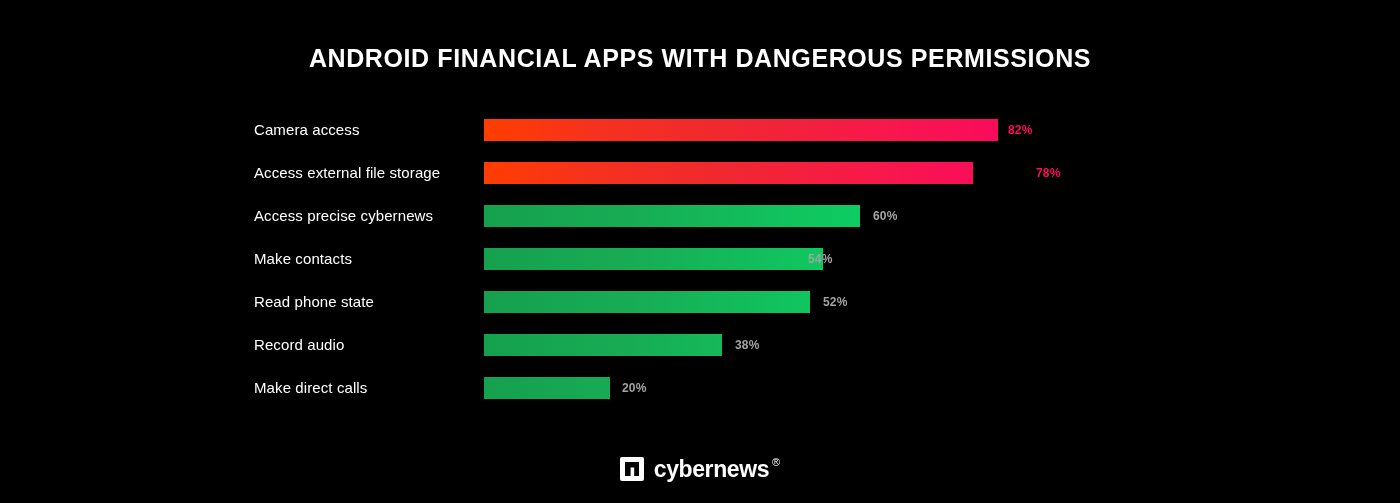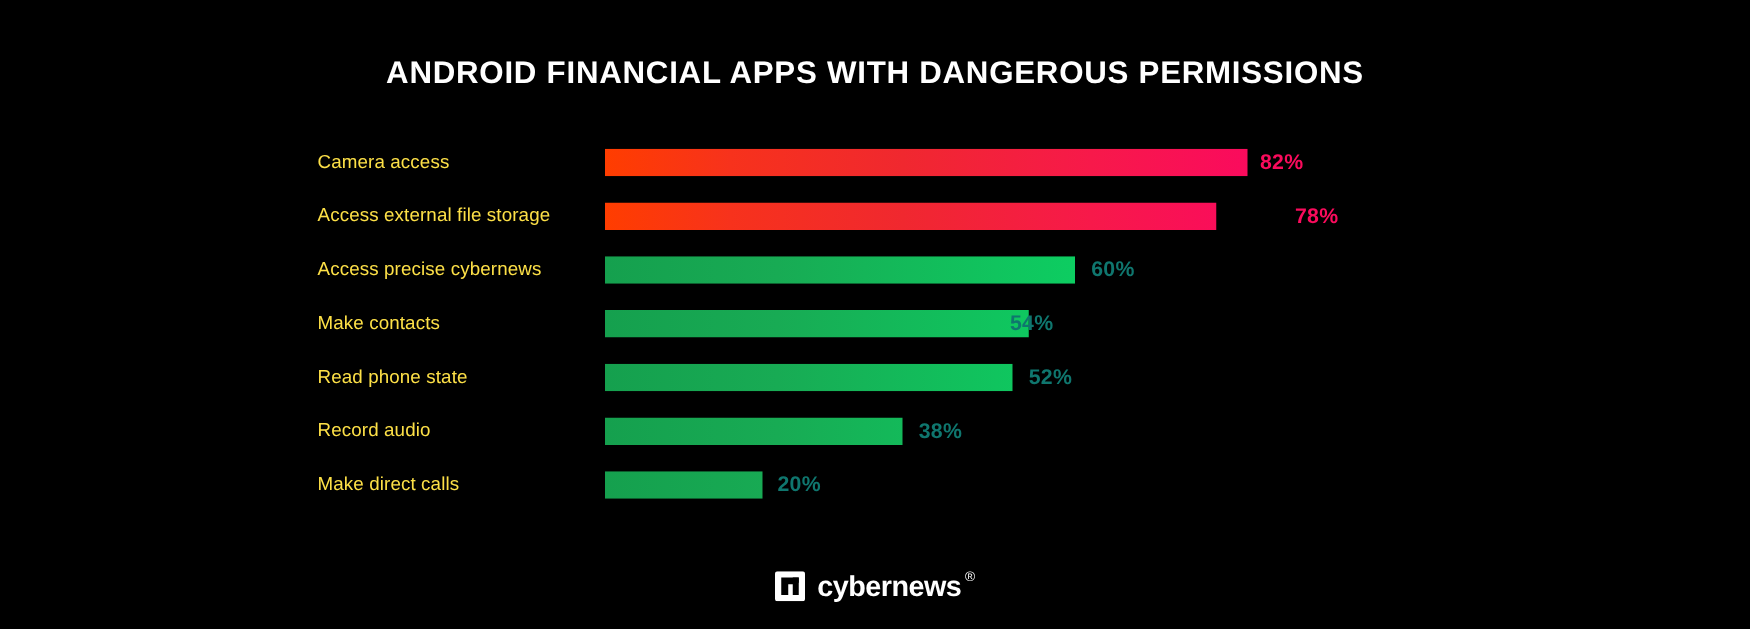--- a/index.html
+++ b/index.html
@@ -52,21 +52,21 @@
     width: 1400px;
     height: 32px;
   }
 
   .row-label {
     position: absolute;
     left: 254px;
     top: 0;
     height: 32px;
     line-height: 32px;
-    color: #fde047;
+    color: #ffffff;
     font-size: 15px;
     font-weight: normal;
     letter-spacing: 0.1px;
     white-space: nowrap;
   }
 
   .bar-track {
     position: absolute;
     left: 484px;
     top: 5px;
@@ -97,28 +97,28 @@
 
   .bar-gradient.green {
     background: linear-gradient(90deg, #15a04e 0%, #18ab54 22%, #10c45e 50%, #07db66 76%, #00e96a 100%);
   }
 
   .bar-value {
     position: absolute;
     top: 0;
     height: 32px;
     line-height: 32px;
-    font-size: 17px;
+    font-size: 12px;
     font-weight: bold;
     letter-spacing: 0.2px;
     white-space: nowrap;
   }
 
   .bar-value.red   { color: #fa0b5c; }
-  .bar-value.green { color: #0f766e; }
+  .bar-value.green { color: #a3a3a3; }
 
   
   .footer-logo {
     position: absolute;
     left: 0;
     top: 452px;
     width: 1400px;
     height: 34px;
     display: flex;
     align-items: center;

